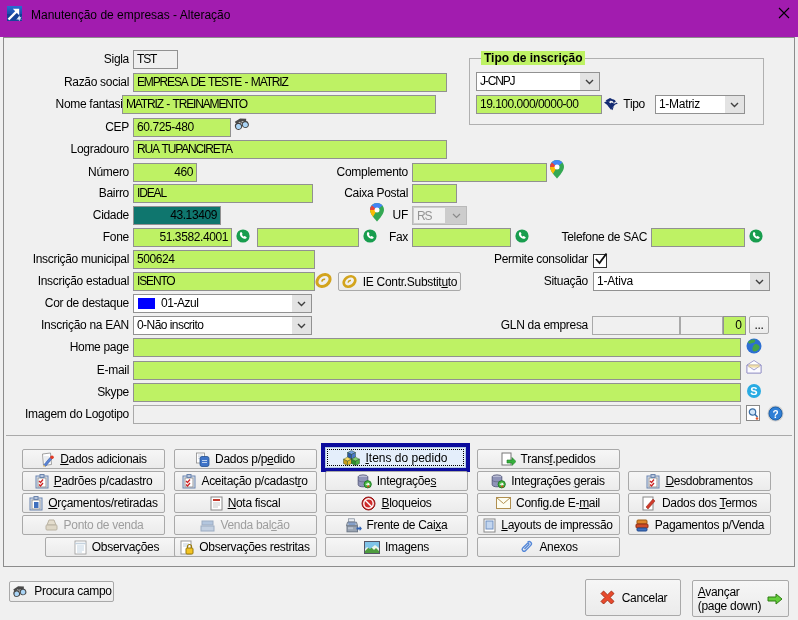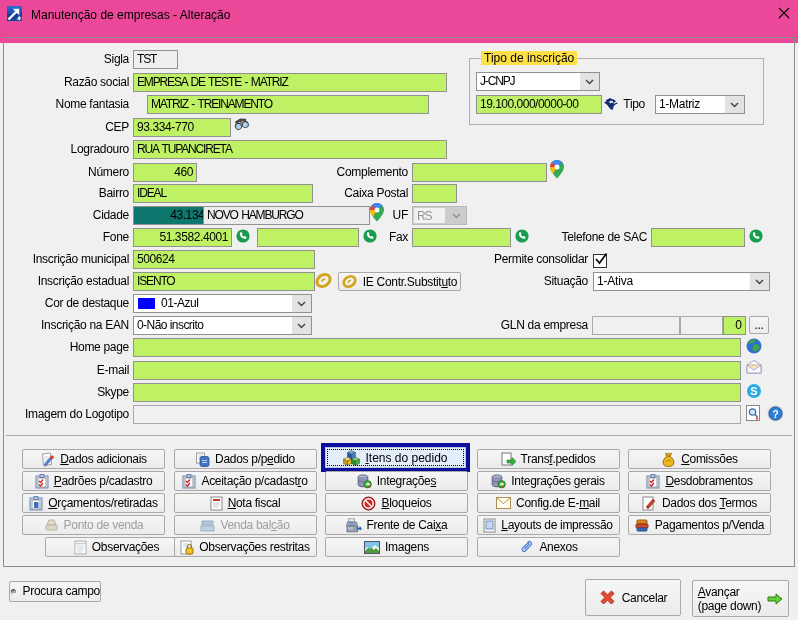--- a/index.html
+++ b/index.html
@@ -1,19 +1,19 @@
 <!DOCTYPE html>
 <html><head>
 <meta charset="utf-8">
 <style>
   html,body{margin:0;padding:0;}
   *{box-sizing:border-box;}
   .win{position:relative;width:798px;height:620px;background:#f0f0f0;
        font-family:"Liberation Sans",sans-serif;font-size:12px;color:#000;overflow:hidden;}
-  .tbar{position:absolute;left:0;top:0;width:798px;height:43px;background:#ec4899;}
+  .tbar{position:absolute;left:0;top:0;width:798px;height:37px;background:#a21caf;}
   .title{position:absolute;left:31px;top:8px;font-size:12px;}
   .abs{position:absolute;}
   .panel{position:absolute;left:3px;top:37px;width:792px;height:530px;border:1px solid #8c8c8c;}
   .sep{position:absolute;left:6px;top:435px;width:786px;height:1px;background:#aaaaaa;}
   .lb{position:absolute;height:19px;line-height:19px;text-align:right;white-space:nowrap;letter-spacing:-0.3px;}
   .fld{position:absolute;height:19px;background:#bef264;border:1px solid #919191;
        font-size:12px;line-height:17px;padding:0 3px;white-space:nowrap;overflow:hidden;}
   .fld.dis{background:#f0f0f0;border-color:#a9a9a9;}
   .ralign{text-align:right;}
   .cmb{position:absolute;height:19px;background:#fff;border:1px solid #919191;
@@ -82,27 +82,26 @@
   <div class="lb" style="left:288px;top:184px;width:120px;">Caixa Postal</div>
   <div class="lb" style="left:288px;top:205.5px;width:120px;">UF</div>
   <div class="lb" style="left:288px;top:227.5px;width:120px;">Fax</div>
   <div class="lb" style="left:527px;top:227.5px;width:120px;">Telefone de SAC</div>
   <div class="lb" style="left:468px;top:249.5px;width:120px;">Permite consolidar</div>
   <div class="lb" style="left:468px;top:271.5px;width:120px;">Situação</div>
   <div class="lb" style="left:468px;top:315.5px;width:120px;">GLN da empresa</div>
 
   <div class="fld" style="left:133px;top:50px;width:45px;background:#efefef;"><span class="caps">TST</span></div>
   <div class="fld" style="left:133px;top:72.5px;width:314px;"><span class="caps">EMPRESA DE TESTE - MATRIZ</span></div>
-  <div class="fld" style="left:147px;top:95px;width:282px;"><span class="caps">MATRIZ - TREINAMENTO</span></div>
-  <div class="fld" style="left:133px;top:117.5px;width:98px;"><span class="num">93.334-770</span></div>
+  <div class="fld" style="left:122px;top:95px;width:314px;"><span class="caps">MATRIZ - TREINAMENTO</span></div>
+  <div class="fld" style="left:133px;top:117.5px;width:98px;"><span class="num">60.725-480</span></div>
   <div class="fld" style="left:133px;top:140px;width:314px;"><span class="caps">RUA TUPANCIRETA</span></div>
   <div class="fld ralign" style="left:133px;top:162.5px;width:64px;"><span class="num">460</span></div>
   <div class="fld" style="left:133px;top:184px;width:180px;"><span class="caps">IDEAL</span></div>
   <div class="fld ralign" style="left:133px;top:205.5px;width:88px;background:#0f766e;"><span class="num">43.13409</span></div>
-  <div class="fld" style="left:203px;top:205.5px;width:167px;background:#ececec;"><span class="caps">NOVO HAMBURGO</span></div>
   <div class="fld ralign" style="left:133px;top:227.5px;width:99px;"><span class="num">51.3582.4001</span></div>
   <div class="fld" style="left:257px;top:227.5px;width:102px;"></div>
   <div class="fld" style="left:133px;top:249.5px;width:182px;"><span class="num">500624</span></div>
   <div class="fld" style="left:133px;top:272px;width:182px;"><span class="caps">ISENTO</span></div>
 
   <div class="fld" style="left:412px;top:162.5px;width:135px;"></div>
   <div class="fld" style="left:412px;top:184px;width:45px;"></div>
   <div class="fld" style="left:412px;top:227.5px;width:99px;"></div>
   <div class="fld" style="left:651px;top:227.5px;width:94px;"></div>
 
@@ -151,21 +150,21 @@
     <svg width="15" height="15" viewBox="0 0 17 17">
         <g transform="rotate(-35 8.5 8.5)">
           <ellipse cx="8.5" cy="8.5" rx="7" ry="5.4" fill="none" stroke="#d3a41d" stroke-width="3"></ellipse>
           <path d="M6.5 8.5 Q8.5 6.5 10.5 8.5" fill="none" stroke="#caa01a" stroke-width="1.6"></path>
         </g>
       </svg>
     <span>IE Contr.Substit<u>u</u>to</span>
   </div>
 
   <div class="abs" style="left:469px;top:58px;width:295px;height:67px;border:1px solid #b0b0b0;"></div>
-  <div class="abs" style="left:481px;top:51px;padding:0 3px;background:#fde047;font-weight:normal;">Tipo de inscrição</div>
+  <div class="abs" style="left:481px;top:51px;padding:0 3px;background:#bef264;font-weight:bold;">Tipo de inscrição</div>
   <div class="cmb" style="left:476px;top:72px;width:124px;"><span class="caps">J-CNPJ</span>
     <span class="cstrip"></span><svg class="chev" style="z-index:2" viewBox="0 0 9 6">
         <path d="M1 1 L4.5 4.5 L8 1" fill="none" stroke="#404040" stroke-width="1.4"></path>
       </svg>
   </div>
   <div class="fld" style="left:476px;top:95px;width:126px;"><span class="num" style="letter-spacing:-0.5px">19.100.000/0000-00</span></div>
   <div class="lb" style="left:560px;top:95px;width:85px;">Tipo</div>
   <div class="cmb" style="left:655px;top:95px;width:90px;"><span style="letter-spacing:-0.3px;">1-Matriz</span>
     <span class="cstrip"></span><svg class="chev" style="z-index:2" viewBox="0 0 9 6">
         <path d="M1 1 L4.5 4.5 L8 1" fill="none" stroke="#404040" stroke-width="1.4"></path>
@@ -299,28 +298,20 @@
     </svg>
     <span><u>I</u>tens do pedido</span>
   </div>
   <div class="gb" style="left:476.5px;top:449px;">
     <svg width="15" height="15" viewBox="0 0 15 15">
         <rect x="1" y="1" width="9" height="12" fill="#fff" stroke="#777"></rect>
         <path d="M6 8 h5 v-2.5 l4 4 -4 4 v-2.5 h-5 z" fill="#35b03c" stroke="#1d7a23" stroke-width="0.6"></path>
       </svg>
     <span>Trans<u>f</u>.pedidos</span>
   </div>
-  <div class="gb" style="left:628px;top:449px;">
-    <svg width="15" height="15" viewBox="0 0 15 15">
-        <path d="M7.5 4 C4.5 4.5 2.5 7 2.2 10 C1.9 13 4 14.5 7.5 14.5 C11 14.5 13.1 13 12.8 10 C12.5 7 10.5 4.5 7.5 4 Z" fill="#eeb71f" stroke="#8a660a" stroke-width="0.9"></path>
-        <path d="M5.5 3.8 L9.5 3.8 L10.5 1.2 L8.8 2 L7.5 1 L6.2 2 L4.5 1.2 Z" fill="#eeb71f" stroke="#8a660a" stroke-width="0.8"></path>
-        <path d="M5 9 Q7.5 7.5 10 9" fill="none" stroke="#b8860b"></path>
-      </svg>
-    <span><u>C</u>omissões</span>
-  </div>
 
   <div class="gb" style="left:22px;top:471px;">
     <svg width="14" height="15" viewBox="0 0 14 15">
         <rect x="1" y="2" width="12" height="12" fill="#dce6f4" stroke="#6b84ad"></rect>
         <rect x="3" y="4" width="8" height="9" fill="#fff" stroke="#999"></rect>
         <rect x="5" y="0.5" width="4" height="3" fill="#b7c6de" stroke="#6b84ad"></rect>
         <path d="M4 7 l1.5 1.5 L8 5.5" stroke="#cc2222" stroke-width="1.3" fill="none"></path>
         <path d="M4 10.5 l1.5 1.5 L8 9" stroke="#cc2222" stroke-width="1.3" fill="none"></path>
       </svg>
     <span><u>P</u>adrões p/cadastro</span>
@@ -476,21 +467,21 @@
   </div>
   <div class="gb" style="left:476.5px;top:537px;">
     <svg width="16" height="16" viewBox="0 0 16 16">
         <g transform="rotate(45 8 8)">
           <path d="M5.8 3.5 a2.2 2.2 0 0 1 4.4 0 V11 a1.9 1.9 0 0 1 -3.8 0 V4.5 a0.95 0.95 0 0 1 1.9 0 V10.5" fill="none" stroke="#5588d8" stroke-width="1.4"></path>
         </g>
       </svg>
     <span>Anexos</span>
   </div>
 
-  <div class="btn" style="left:9px;top:580.5px;width:92px;height:21px;">
+  <div class="btn" style="left:9px;top:580.5px;width:105px;height:21px;">
     <svg width="17" height="14" viewBox="0 0 17 15">
         <g transform="rotate(-15 8 8)">
           <path d="M3 5.5 L8.5 3.8 L14 5.5" stroke="#4a4a4a" stroke-width="2.6" fill="none"></path>
           <path d="M8.5 4 l0 3" stroke="#4a4a4a" stroke-width="1.6"></path>
           <circle cx="5" cy="9.5" r="3.6" fill="#444"></circle>
           <circle cx="12" cy="9.5" r="3.6" fill="#444"></circle>
           <circle cx="5" cy="9.8" r="2.5" fill="#aad4f5"></circle>
           <circle cx="12" cy="9.8" r="2.5" fill="#aad4f5"></circle>
         </g>
       </svg>

